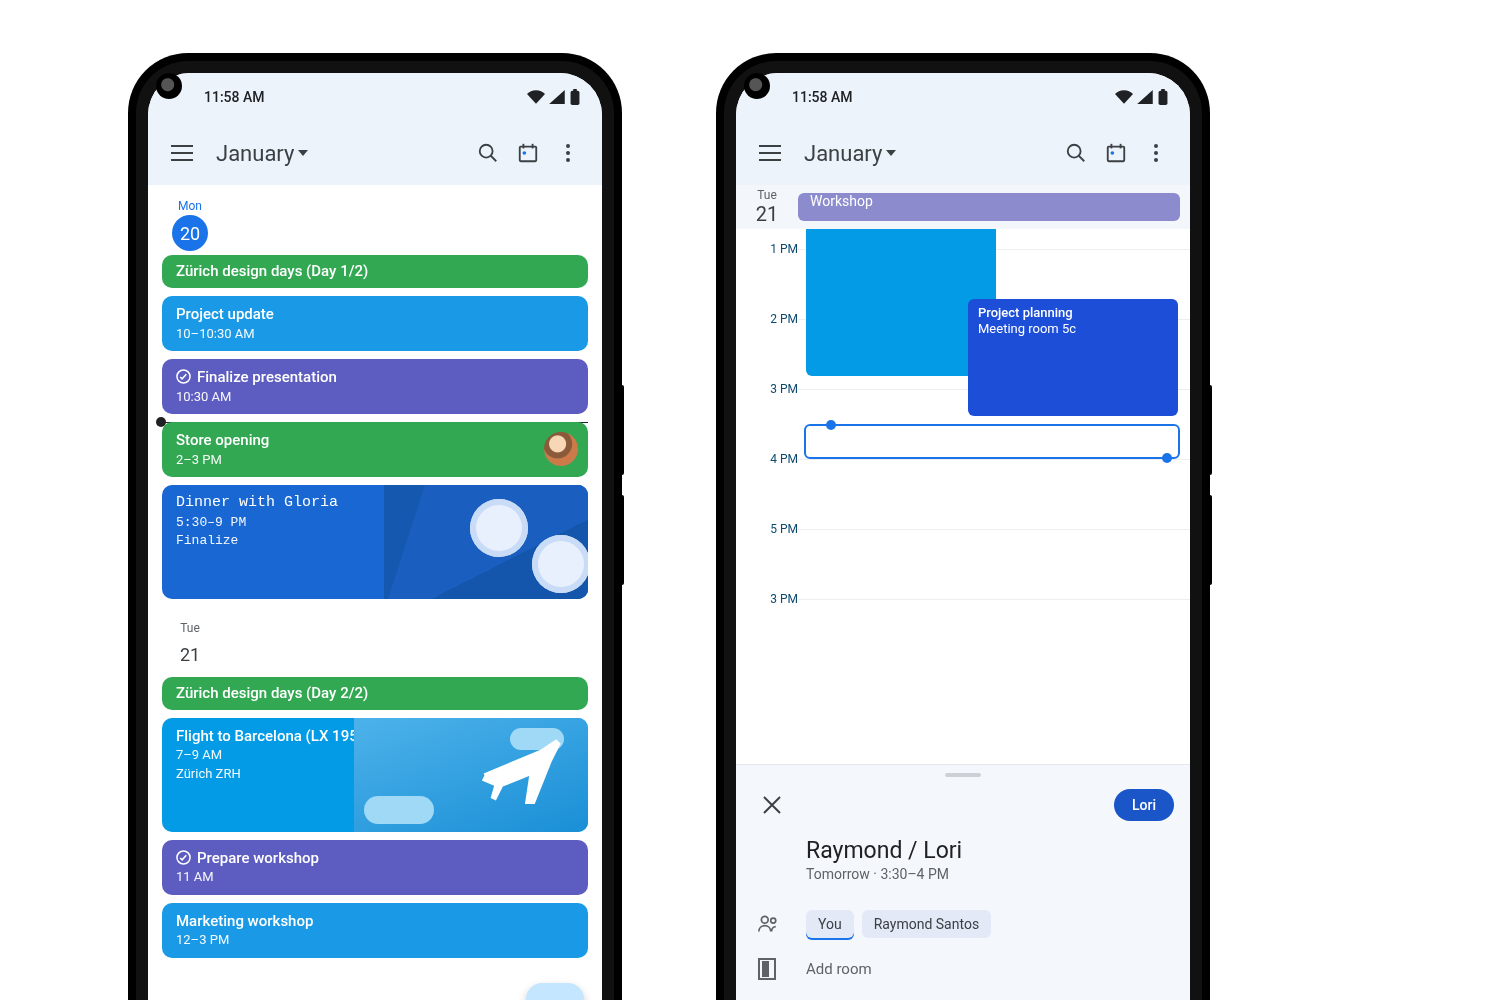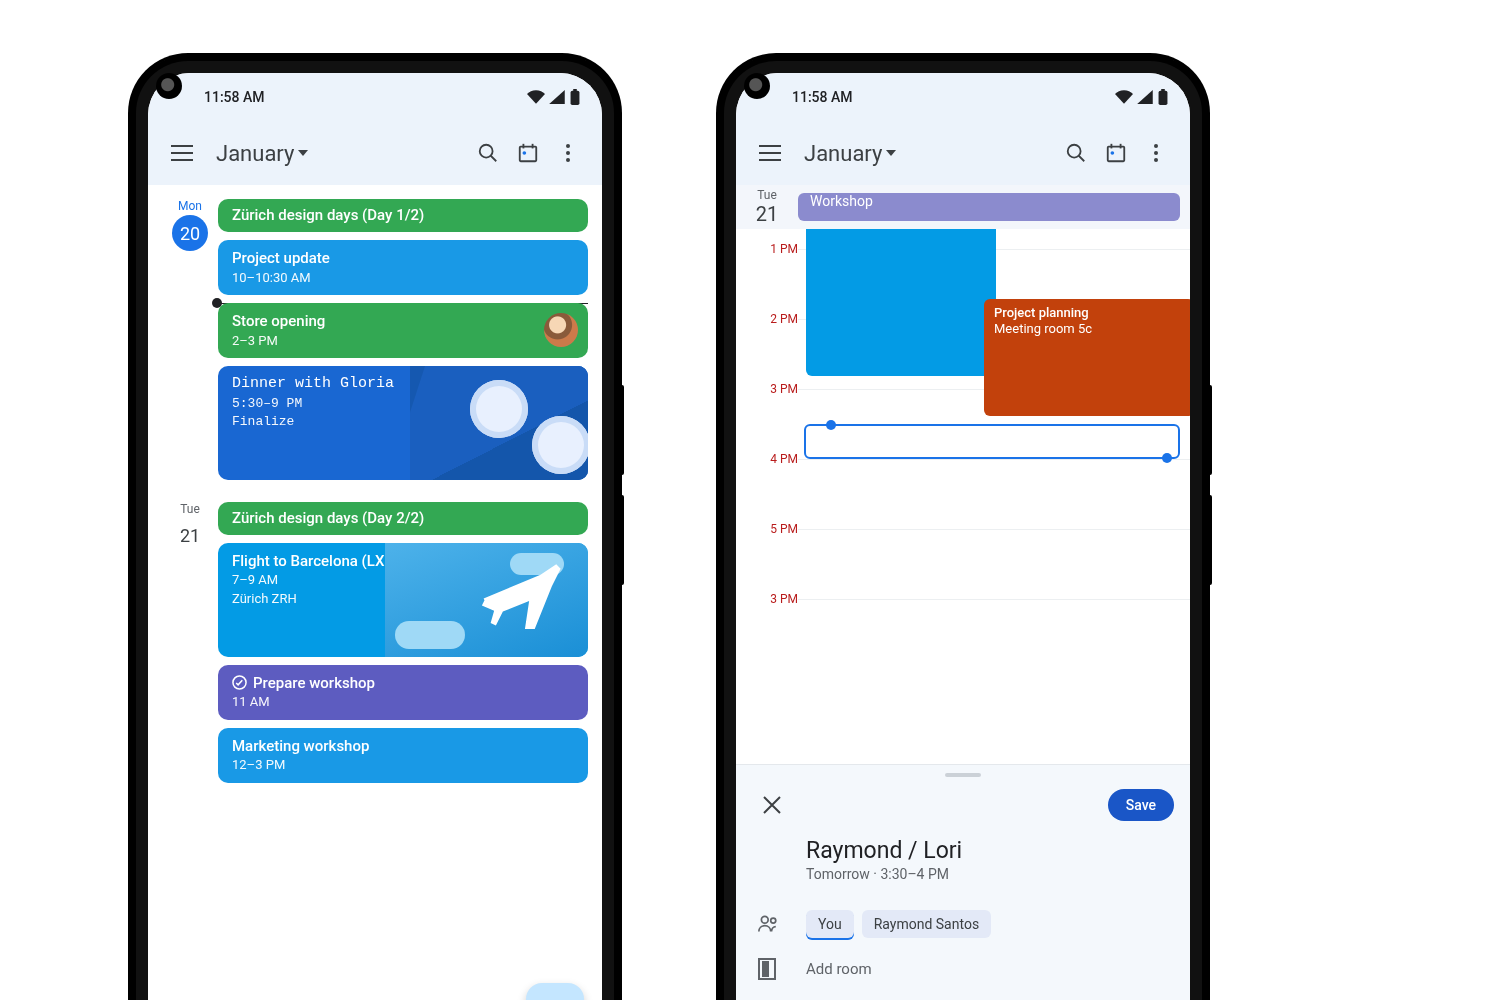--- a/index.html
+++ b/index.html
@@ -19,21 +19,21 @@
   .status svg{display:block;}
   .appbar{height:64px;background:#ecf3fb;display:flex;align-items:center;padding:0 14px;
           color:#3c4043;border-bottom:1px solid rgba(0,0,0,.04);}
   .appbar .title{font-size:22px;margin-left:14px;margin-right:4px;color:#3c4043;}
   .appbar .spacer{flex:1;}
   .iconbtn{width:40px;height:40px;display:flex;align-items:center;justify-content:center;
            border-radius:50%;}
   .body{position:absolute;top:112px;left:0;right:0;bottom:0;background:#fff;overflow:hidden;}
 
   
-  .day-block{display:flex;padding:14px 14px 0 14px;}
+  .day-block{display:flex;padding:14px 14px 0 14px;flex-direction:column;}
   .day-col{width:56px;flex:0 0 56px;text-align:center;}
   .day-col .wk{font-size:12px;color:#5f6368;}
   .day-col.today .wk{color:#1a73e8;}
   .day-col .bub{margin:2px auto 0;width:36px;height:36px;border-radius:50%;display:flex;
                align-items:center;justify-content:center;font-size:18px;color:#3c4043;}
   .day-col.today .bub{background:#1a73e8;color:#fff;}
   .ev-col{flex:1;}
   .ev{border-radius:10px;padding:9px 14px;margin-bottom:8px;color:#fff;position:relative;
       font-size:15px;line-height:1.25;}
   .ev .t{font-weight:500;}
@@ -70,21 +70,21 @@
 
   
   .allday{height:44px;background:#f3f6fb;display:flex;align-items:center;padding:0 10px 0 0;}
   .allday .dcol{width:62px;text-align:center;}
   .allday .dcol .wk{font-size:12px;color:#5f6368;}
   .allday .dcol .dn{font-size:20px;color:#3c4043;}
   .allday .chip{flex:1;height:28px;border-radius:6px;background:#8b8bce;color:#fff;
                 display:flex;align-items:flex-start;padding:0 12px;font-size:14px;}
   .grid{position:relative;height:420px;background:#fff;overflow:hidden;}
   .grid .hour{position:absolute;left:0;width:62px;text-align:right;padding-right:4px;
-              font-size:12px;color:#b91c1c;}
+              font-size:12px;color:#0c4a6e;}
   .grid .hline{position:absolute;left:62px;right:0;border-top:1px solid #eceff1;}
   .grid .gev{position:absolute;border-radius:6px;color:#fff;padding:6px 10px;font-size:13px;
              line-height:1.25;overflow:hidden;}
   .slot{position:absolute;border:2px solid #1a73e8;border-radius:6px;background:#fff;}
   .slot .h{position:absolute;width:10px;height:10px;background:#1a73e8;border-radius:50%;}
   .slot .h.tl{left:20px;top:-6px;}.slot .h.br{right:6px;bottom:-6px;}
   .sheet{position:absolute;left:0;right:0;bottom:0;height:300px;background:#f4f8fc;
          border-top:1px solid #e4e8ec;}
   .sheet .handle{width:36px;height:4px;background:#cbd1d7;border-radius:2px;margin:8px auto 4px;}
   .sheet .row1{display:flex;align-items:center;padding:4px 16px;}
@@ -160,20 +160,24 @@
 
       <div class="body" id="bodyA">
           <div class="day-block">
             <div class="day-col today">
               <div class="wk">Mon</div>
               <div class="bub">20</div>
             </div>
             <div class="ev-col">
               <div class="ev green small" style=""><span class="t">Zürich design days (Day 1/2)</span></div>
               <div class="ev blue" style=""><span class="t">Project update</span><div class="sub">10–10:30 AM</div></div>
+              <div class="ev indigo" style=""><svg style="display:inline;vertical-align:-2px;margin-right:6px" width="15" height="15" viewBox="0 0 16 16">
+                  <circle cx="8" cy="8" r="7" stroke="#fff" stroke-width="1.6" fill="none"></circle>
+                  <path stroke="#fff" stroke-width="1.6" fill="none" d="M4.5 8.5l2 2 4.5-5"></path>
+                </svg><span class="t">Finalize presentation</span><div class="sub">10:30 AM</div></div>
               <div class="nowline"></div>
               <div class="ev green" style=""><span class="t">Store opening</span><div class="sub">2–3 PM</div><div class="avatar"></div></div>
               <div class="ev bluec" style="min-height:96px;"><span class="t">Dinner with Gloria</span><div class="sub">5:30–9 PM</div><div class="sub">Finalize</div><div class="dinner-art">
                   <div class="tri"></div>
                   <div class="plate p1"></div>
                   <div class="plate p2"></div>
                 </div></div>
             </div>
           </div>
           <div class="day-block">
@@ -278,41 +282,41 @@
             <div class="hline" style="top: 90px;"></div>
             <div class="hour" style="top: 153px;">3 PM</div>
             <div class="hline" style="top: 160px;"></div>
             <div class="hour" style="top: 223px;">4 PM</div>
             <div class="hline" style="top: 230px;"></div>
             <div class="hour" style="top: 293px;">5 PM</div>
             <div class="hline" style="top: 300px;"></div>
             <div class="hour" style="top: 363px;">3 PM</div>
             <div class="hline" style="top: 370px;"></div>
             <div class="gev " style="left: 70px; top: -30px; width: 170px; height: 165px; background: rgb(3, 155, 229);"></div>
-            <div class="gev " style="left: 248px; top: 70px; width: 190px; height: 105px; background: #c2410c;">
+            <div class="gev " style="left: 232px; top: 70px; width: 190px; height: 105px; background: #1d4ed8;">
               <div class="t" style="font-weight:500">Project planning</div>
               <div>Meeting room 5c</div>
             </div>
             <div class="slot" style="left: 68px; right: 10px; top: 195px; height: 31px;">
               <div class="h tl"></div>
               <div class="h br"></div>
             </div>
           </div>
 
         <div class="sheet">
           <div class="handle"></div>
           <div class="row1">
             <div class="iconbtn">
               <svg width="18" height="18" viewBox="0 0 18 18">
                   <path stroke="#3c4043" stroke-width="2" d="M1 1l16 16M17 1 1 17"></path>
                 </svg>
             </div>
             <span style="flex:1"></span>
             <div class="savebtn">
-              <span>Save</span>
+              <span>Lori</span>
             </div>
           </div>
           <div class="title">Raymond / Lori</div>
           <div class="sub">Tomorrow  ·  3:30–4 PM</div>
           <div class="line">
             <div class="ic">
               <svg width="22" height="18" viewBox="0 0 26 20">
                   <circle cx="8" cy="5" r="4" stroke="#5f6368" stroke-width="2" fill="none"></circle>
                   <circle cx="18" cy="6" r="3" stroke="#5f6368" stroke-width="2" fill="none"></circle>
                   <path stroke="#5f6368" stroke-width="2" fill="none" d="M1 19c0-4 3-7 7-7s7 3 7 7M16 19c0-3 2-6 5-6"></path>

